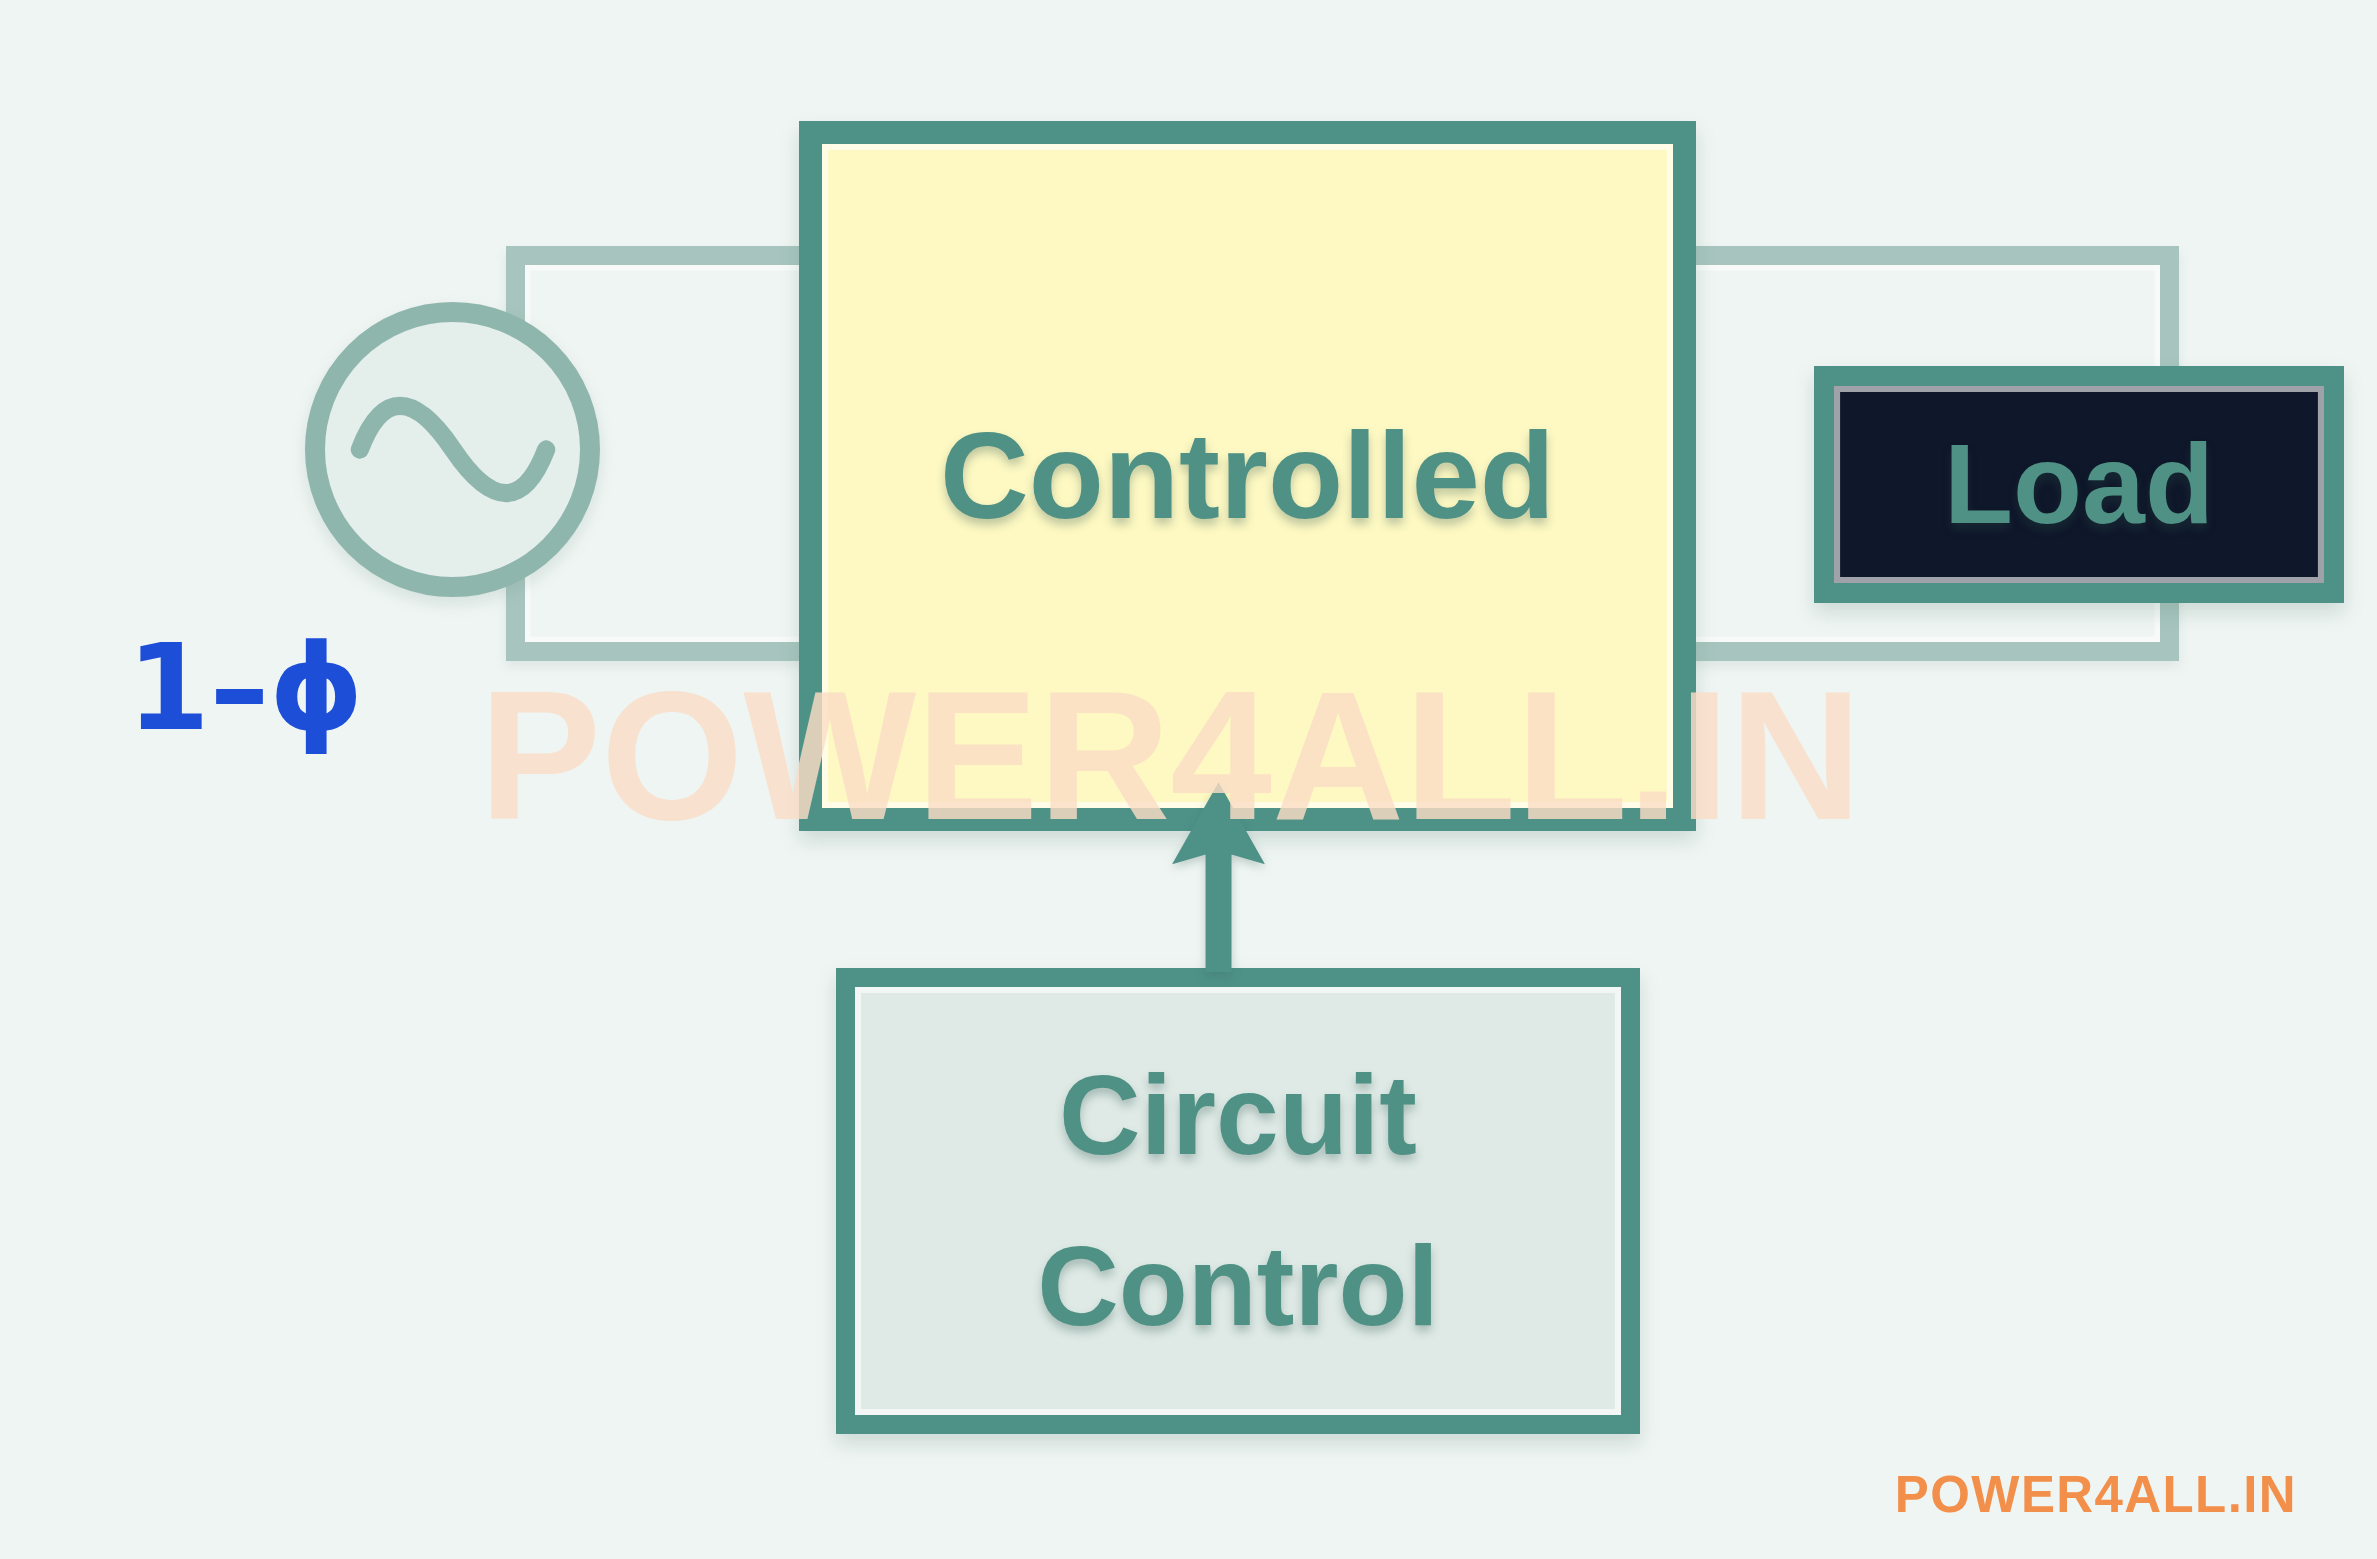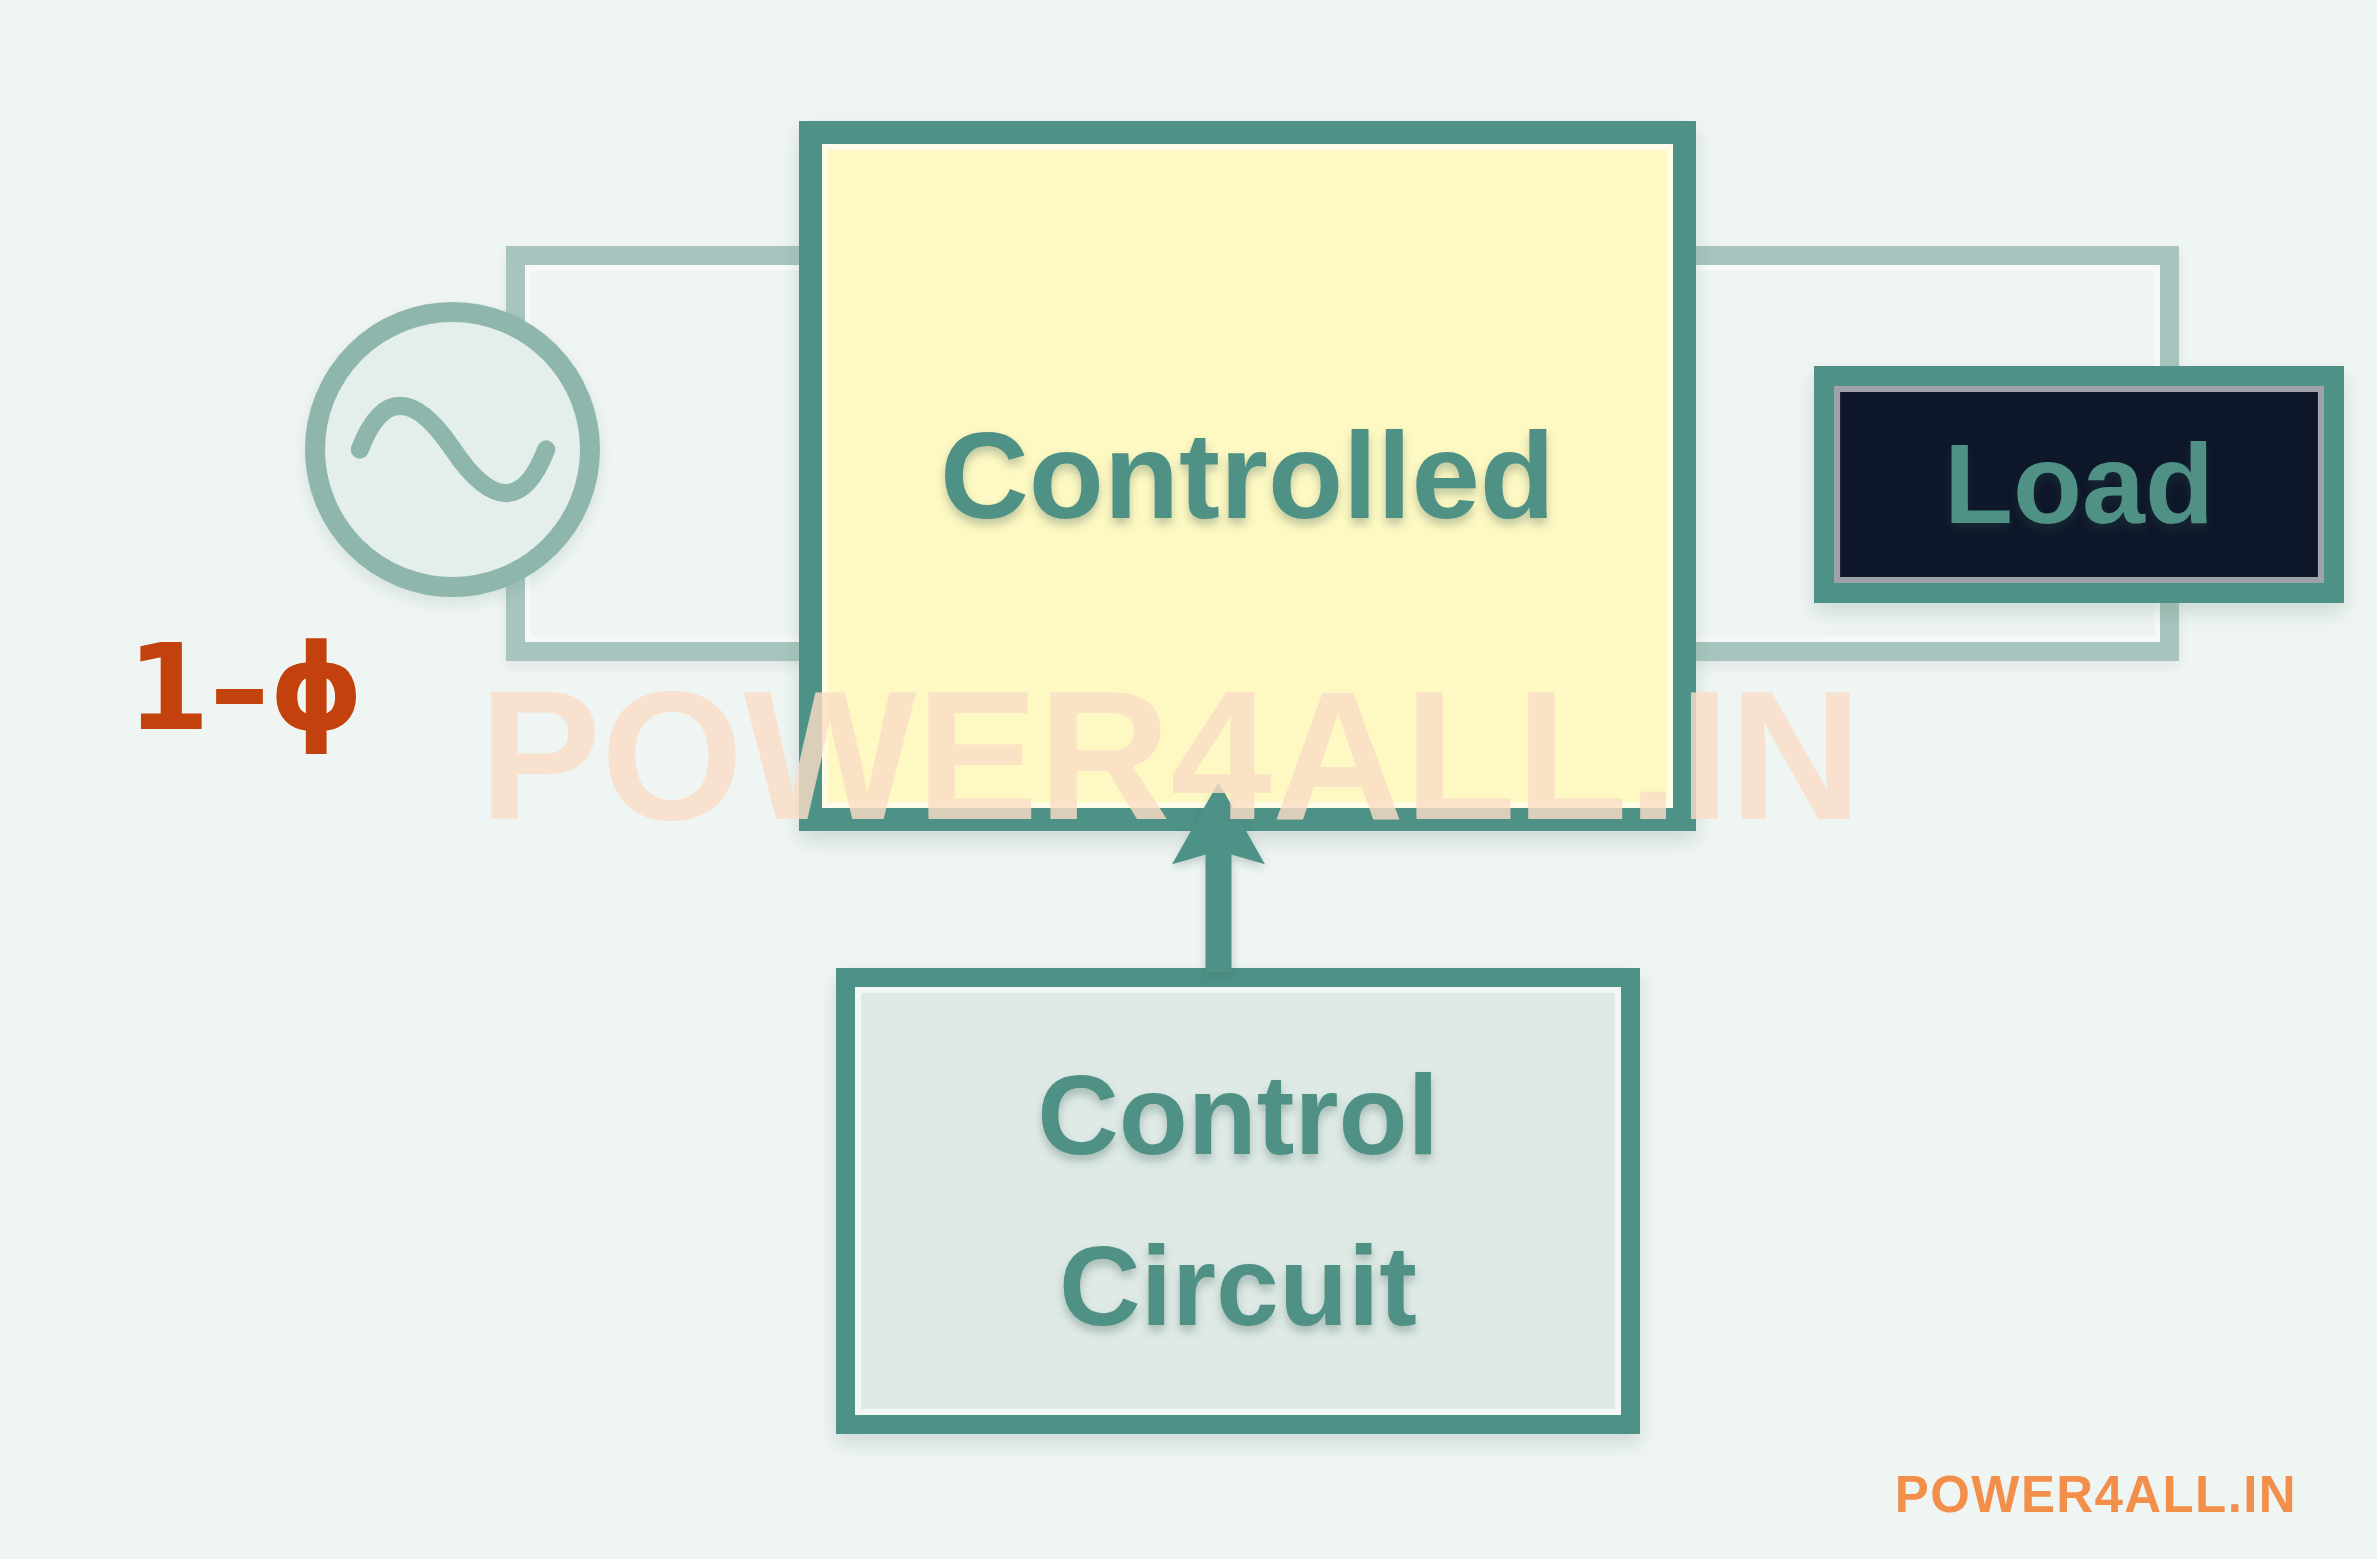--- a/index.html
+++ b/index.html
@@ -51,21 +51,21 @@
   
   .arrow-svg{
     position:absolute;left:0;top:0;width:2377px;height:1559px;
     z-index:4;pointer-events:none;
     filter:drop-shadow(0 4.8px 4.8px rgba(60,100,90,.28));
   }
   
   .source-label{
     position:absolute;left:102px;top:618px;width:287px;
     text-align:center;z-index:5;
-    color:#c2410c;font-weight:bold;font-size:119px;line-height:140px;
+    color:#1d4ed8;font-weight:bold;font-size:119px;line-height:140px;
     font-family:"DejaVu Sans","Liberation Sans",sans-serif;
   }
   
   .watermark{
     position:absolute;left:479px;top:664px;z-index:6;
     font-size:183px;line-height:183px;font-weight:bold;
     letter-spacing:0px;
     color:rgba(250,221,198,.82);
     white-space:nowrap;pointer-events:none;
   }
@@ -91,22 +91,22 @@
 
   <div class="dbox rectifier-box">
     <span class="line">Controlled</span>
   </div>
 
   <div class="dbox load-box">
     <span class="line">Load</span>
   </div>
 
   <div class="dbox control-box">
+    <span class="line">Circuit</span>
     <span class="line">Control</span>
-    <span class="line">Circuit</span>
   </div>
 
   <svg class="arrow-svg" viewBox="0 0 3482 2284" xmlns="http://www.w3.org/2000/svg">
     <polygon points="1785,1146 1717,1266 1766,1252 1766,1424 1804,1424 1804,1252 1853,1266" fill="#4d9187"></polygon>
   </svg>
 
   <div class="source-label">
     <div>1–ϕ</div>
   </div>
 

